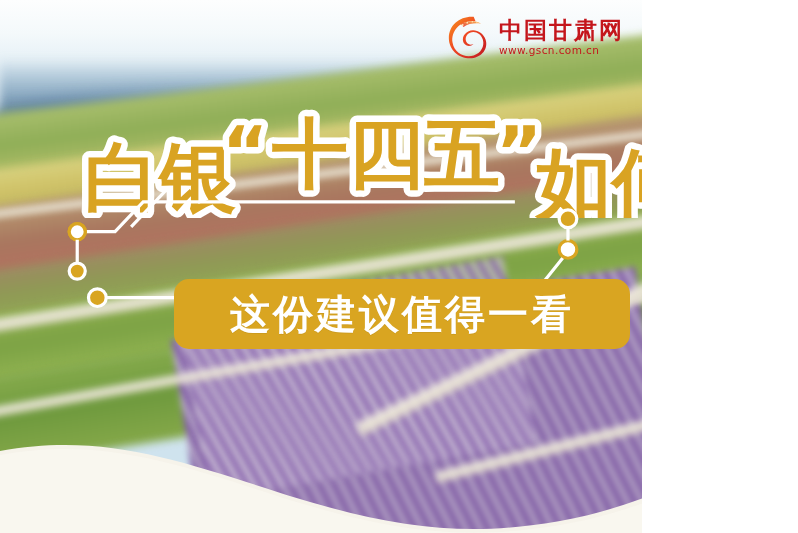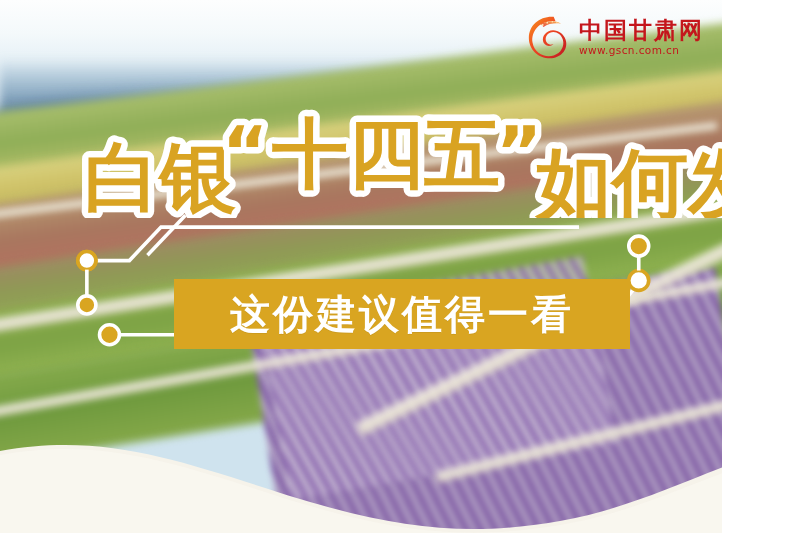--- a/index.html
+++ b/index.html
@@ -1,19 +1,19 @@
 <!DOCTYPE html>
 <html><head>
 <meta charset="utf-8">
 <style>
   * { margin:0; padding:0; box-sizing:border-box; }
   html,body { width:798px; height:533px; overflow:hidden; background:#fff; }
   body { font-family:"Liberation Sans","DejaVu Sans",sans-serif; }
 
-  .poster { position:relative; width:722px; height:533px; overflow:hidden; }
+  .poster { position:relative; width:642px; height:533px; overflow:hidden; }
 
   
   .bg { position:absolute; inset:0; overflow:hidden; background:#cfe3ee; }
 
   .sky {
     position:absolute; left:0; top:0; width:100%; height:120px;
     background:linear-gradient(180deg,#fdfefe 0%,#f4f9fb 28%,#e2eef5 58%,#cfe0ea 100%);
   }
   .hills-far {
     position:absolute; left:0; top:58px; width:100%; height:72px;
@@ -108,21 +108,21 @@
   .hl-text {
     font-family:"DejaVu Sans","Liberation Sans",sans-serif;
     font-weight:700;
     font-size:76px;
   }
   .hl-quote { font-size:70px; }
 
   
   .banner {
     position:absolute; left:174px; top:279px; width:456px; height:70px;
-    background:#d9a521; display:flex; align-items:center; justify-content:center;
+    background:#d9a521; display:flex; align-items:center; justify-content:center;border-radius:15px;
   }
   .banner-text {
     color:#ffffff; font-size:40px; font-weight:700; letter-spacing:3px;
     font-family:"DejaVu Sans","Liberation Sans",sans-serif;
     text-shadow:0 1px 0 rgba(0,0,0,.06);
   }
 
   
   .deco { position:absolute; inset:0; pointer-events:none; }
 

